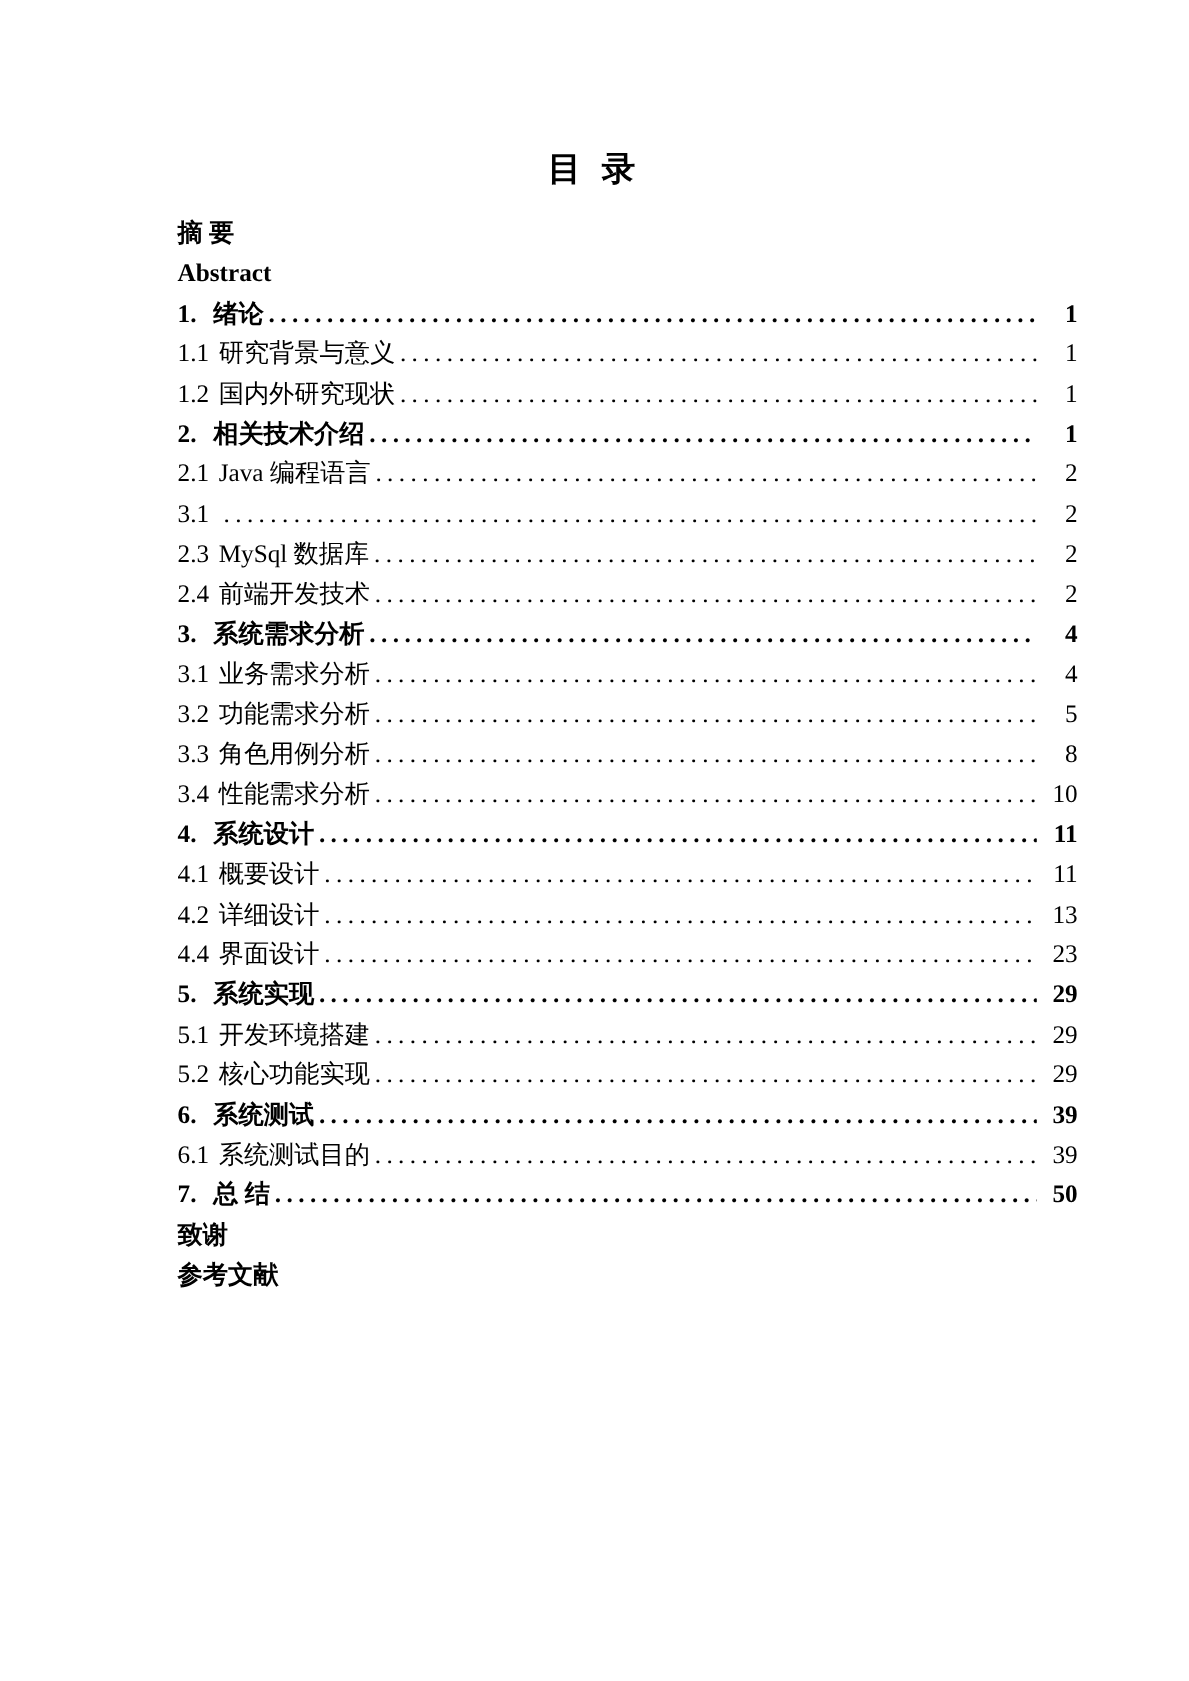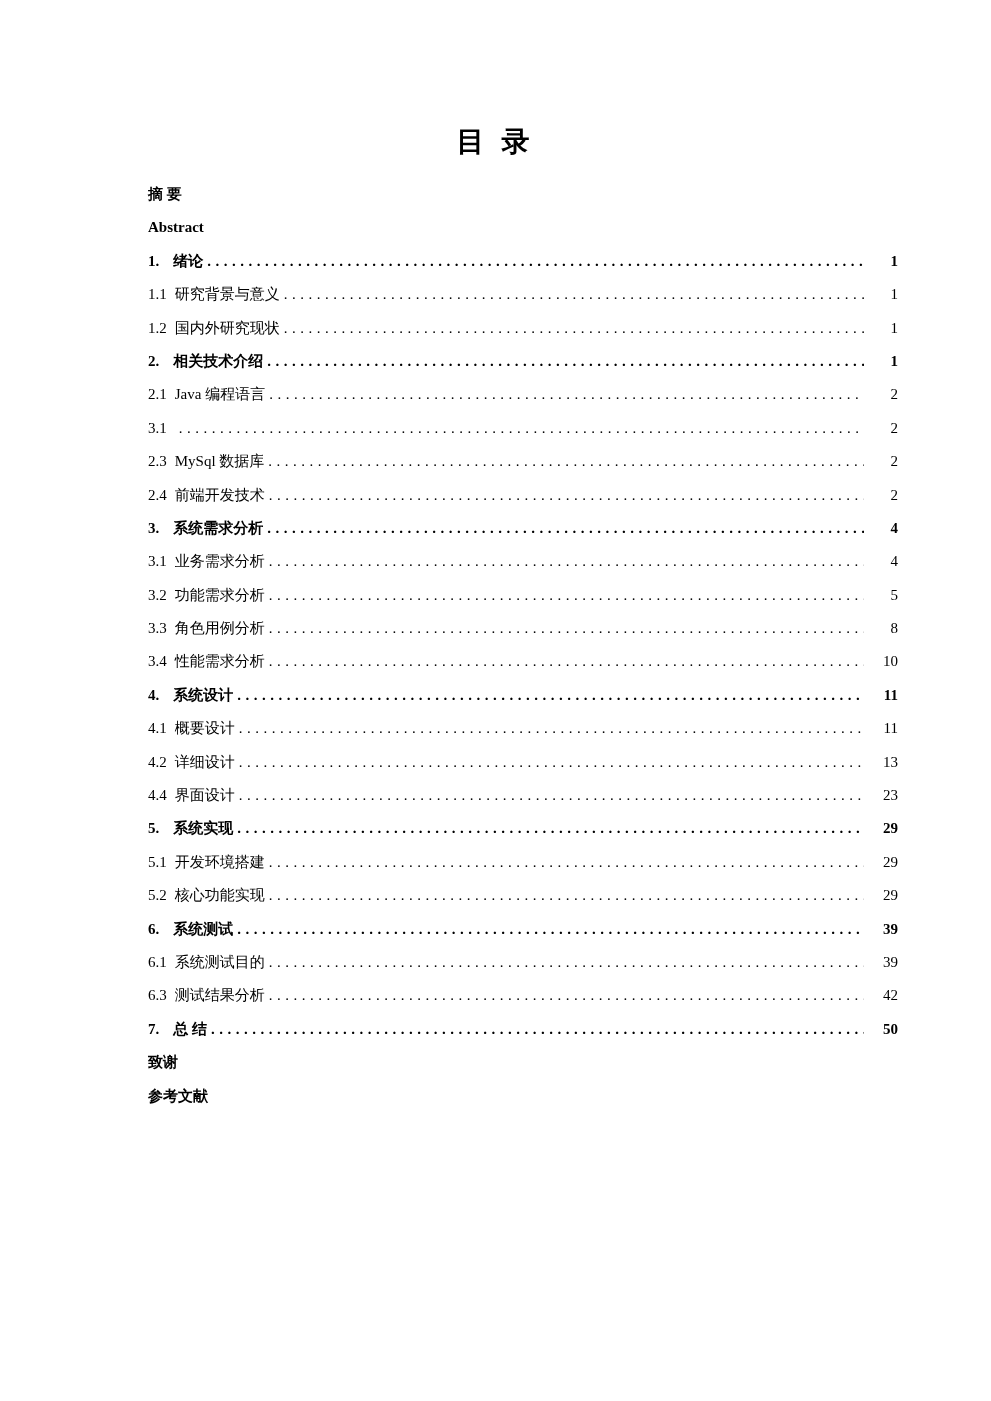--- a/index.html
+++ b/index.html
@@ -28,21 +28,21 @@
   .toc {
     margin-top: 18px;
     padding-left: 148px;
     padding-right: 93px;
   }
   .row {
     display: flex;
     align-items: baseline;
     height: 33.4px;
     line-height: 33.4px;
-    font-size: 15px;
+    font-size: 21px;
     white-space: pre;
   }
   .row.bold { font-weight: bold; }
   .num { flex: none; }
   .lvl1 .num { margin-right: 14px; }
   .lvl2 .num { margin-right: 8px; }
   .label { flex: none; white-space: pre; }
   .leader {
     flex: 1 1 auto;
     min-width: 0;
@@ -230,26 +230,20 @@
   </div>
 
   <div class="row lvl2">
     <span class="num">6.1</span>
     <span class="label">系统测试目的</span>
     <span class="leader"></span>
     <span class="pagenum">39</span>
   </div>
 
 
-  <div class="row lvl2">
-    <span class="num">6.3</span>
-    <span class="label">测试结果分析</span>
-    <span class="leader"></span>
-    <span class="pagenum">42</span>
-  </div>
 
   <div class="row lvl1 bold">
     <span class="num">7.</span>
     <span class="label">总 结</span>
     <span class="leader"></span>
     <span class="pagenum">50</span>
   </div>
 
   <div class="row front bold no-page">
     

